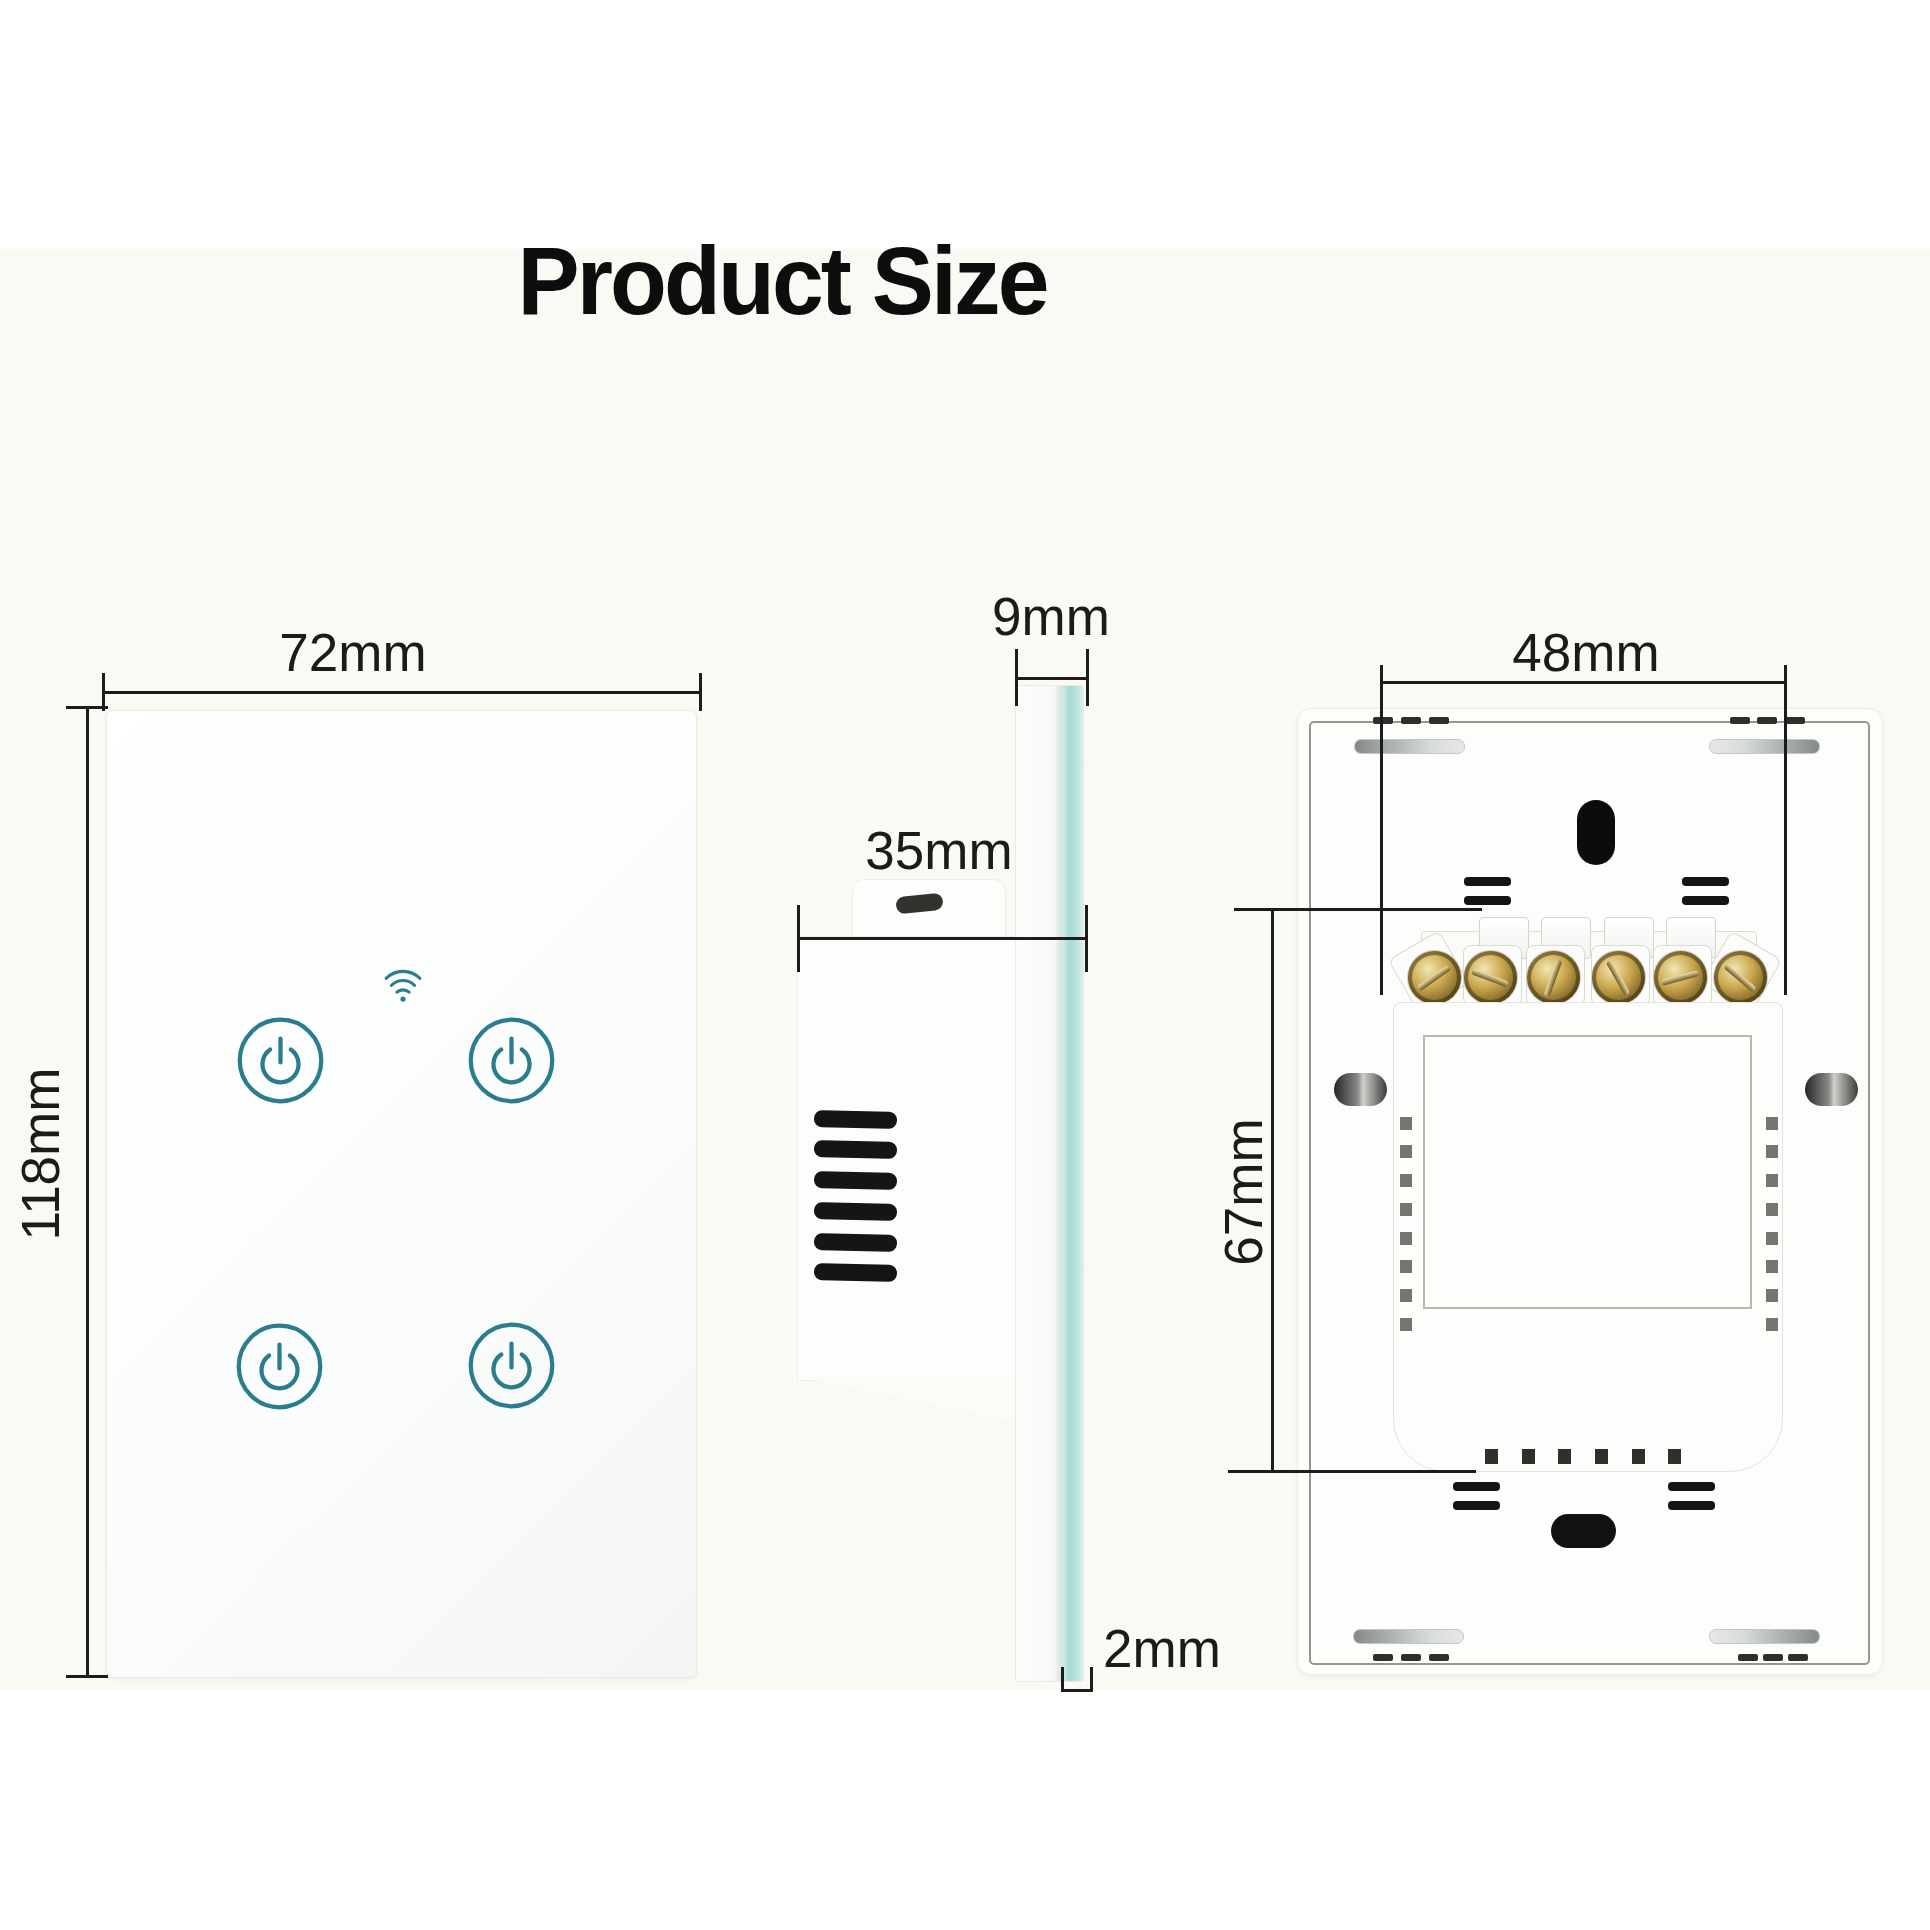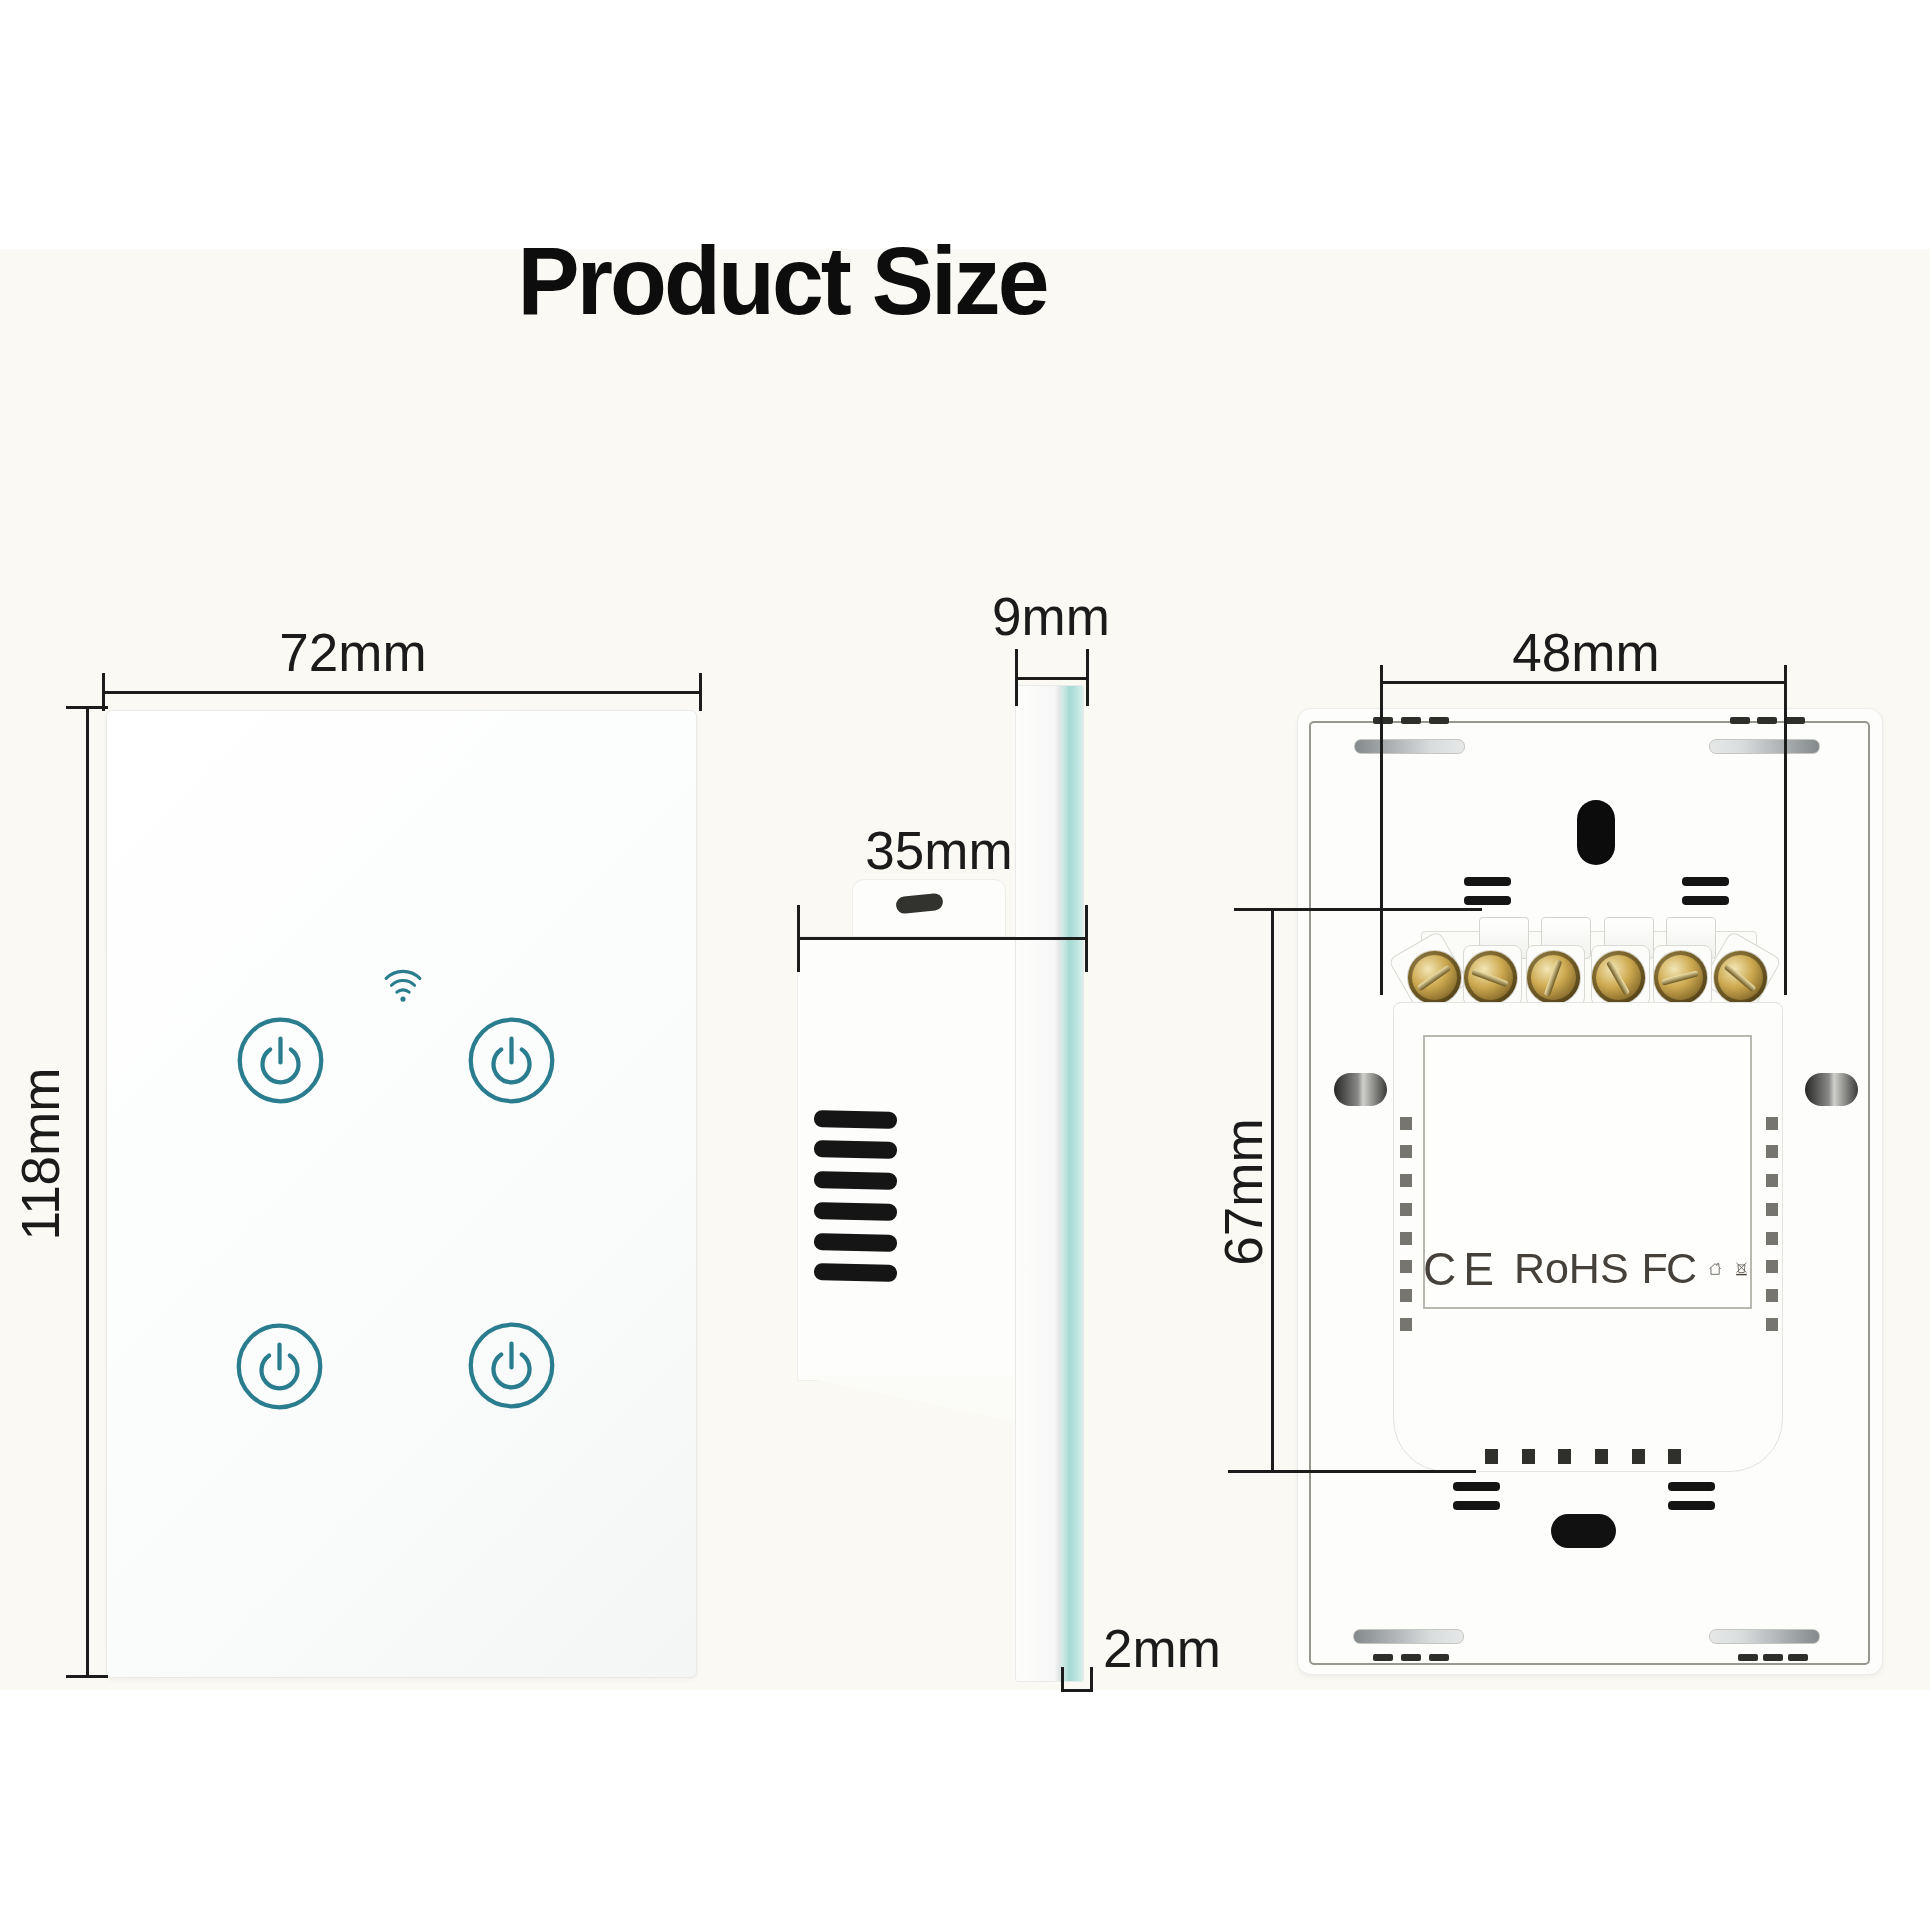--- a/index.html
+++ b/index.html
@@ -231,33 +231,20 @@
   <div class="sqd" style="left:1485px;top:1449px;"></div>
   <div class="sqd" style="left:1522px;top:1449px;"></div>
   <div class="sqd" style="left:1558px;top:1449px;"></div>
   <div class="sqd" style="left:1595px;top:1449px;"></div>
   <div class="sqd" style="left:1632px;top:1449px;"></div>
   <div class="sqd" style="left:1668px;top:1449px;"></div>
 
   <div class="pill" style="left:1334px;top:1073px;"></div>
   <div class="pill" style="left:1805px;top:1073px;"></div>
 
-  <div class="certrow">
-    <span class="ce">CE</span>
-    <span class="ro">RoHS</span>
-    <span class="fc">FC</span>
-    <svg width="46" height="44" viewBox="0 0 48 48" fill="none">
-      <path d="M5 23 L24 6 L31 12 M31 12 V6 H37 V17 L43 23 M10 20 V42 H38 V20" stroke="#4a463f" stroke-width="2.6" stroke-linejoin="round"></path>
-    </svg>
-    <svg width="42" height="48" viewBox="0 0 44 52" fill="none">
-      <path d="M10 12 H34 L31 38 H13 Z" stroke="#4a463f" stroke-width="2.4"></path>
-      <path d="M5 5 L39 38 M39 5 L5 38" stroke="#4a463f" stroke-width="2.6"></path>
-      <path d="M4 45 H40" stroke="#4a463f" stroke-width="5"></path>
-    </svg>
-  </div>
 
   <div class="dlab" style="left:1586px;top:652px;">48mm</div>
   <div class="h" style="left:1381px;top:681px;width:406px;"></div>
   <div class="v" style="left:1380px;top:665px;height:330px;"></div>
   <div class="v" style="left:1784px;top:665px;height:330px;"></div>
 
   <div class="dlab rot" style="left:1243px;top:1192px;">67mm</div>
   <div class="v" style="left:1271px;top:910px;height:563px;"></div>
   <div class="h" style="left:1234px;top:908px;width:248px;"></div>
   <div class="h" style="left:1228px;top:1470px;width:248px;"></div>

